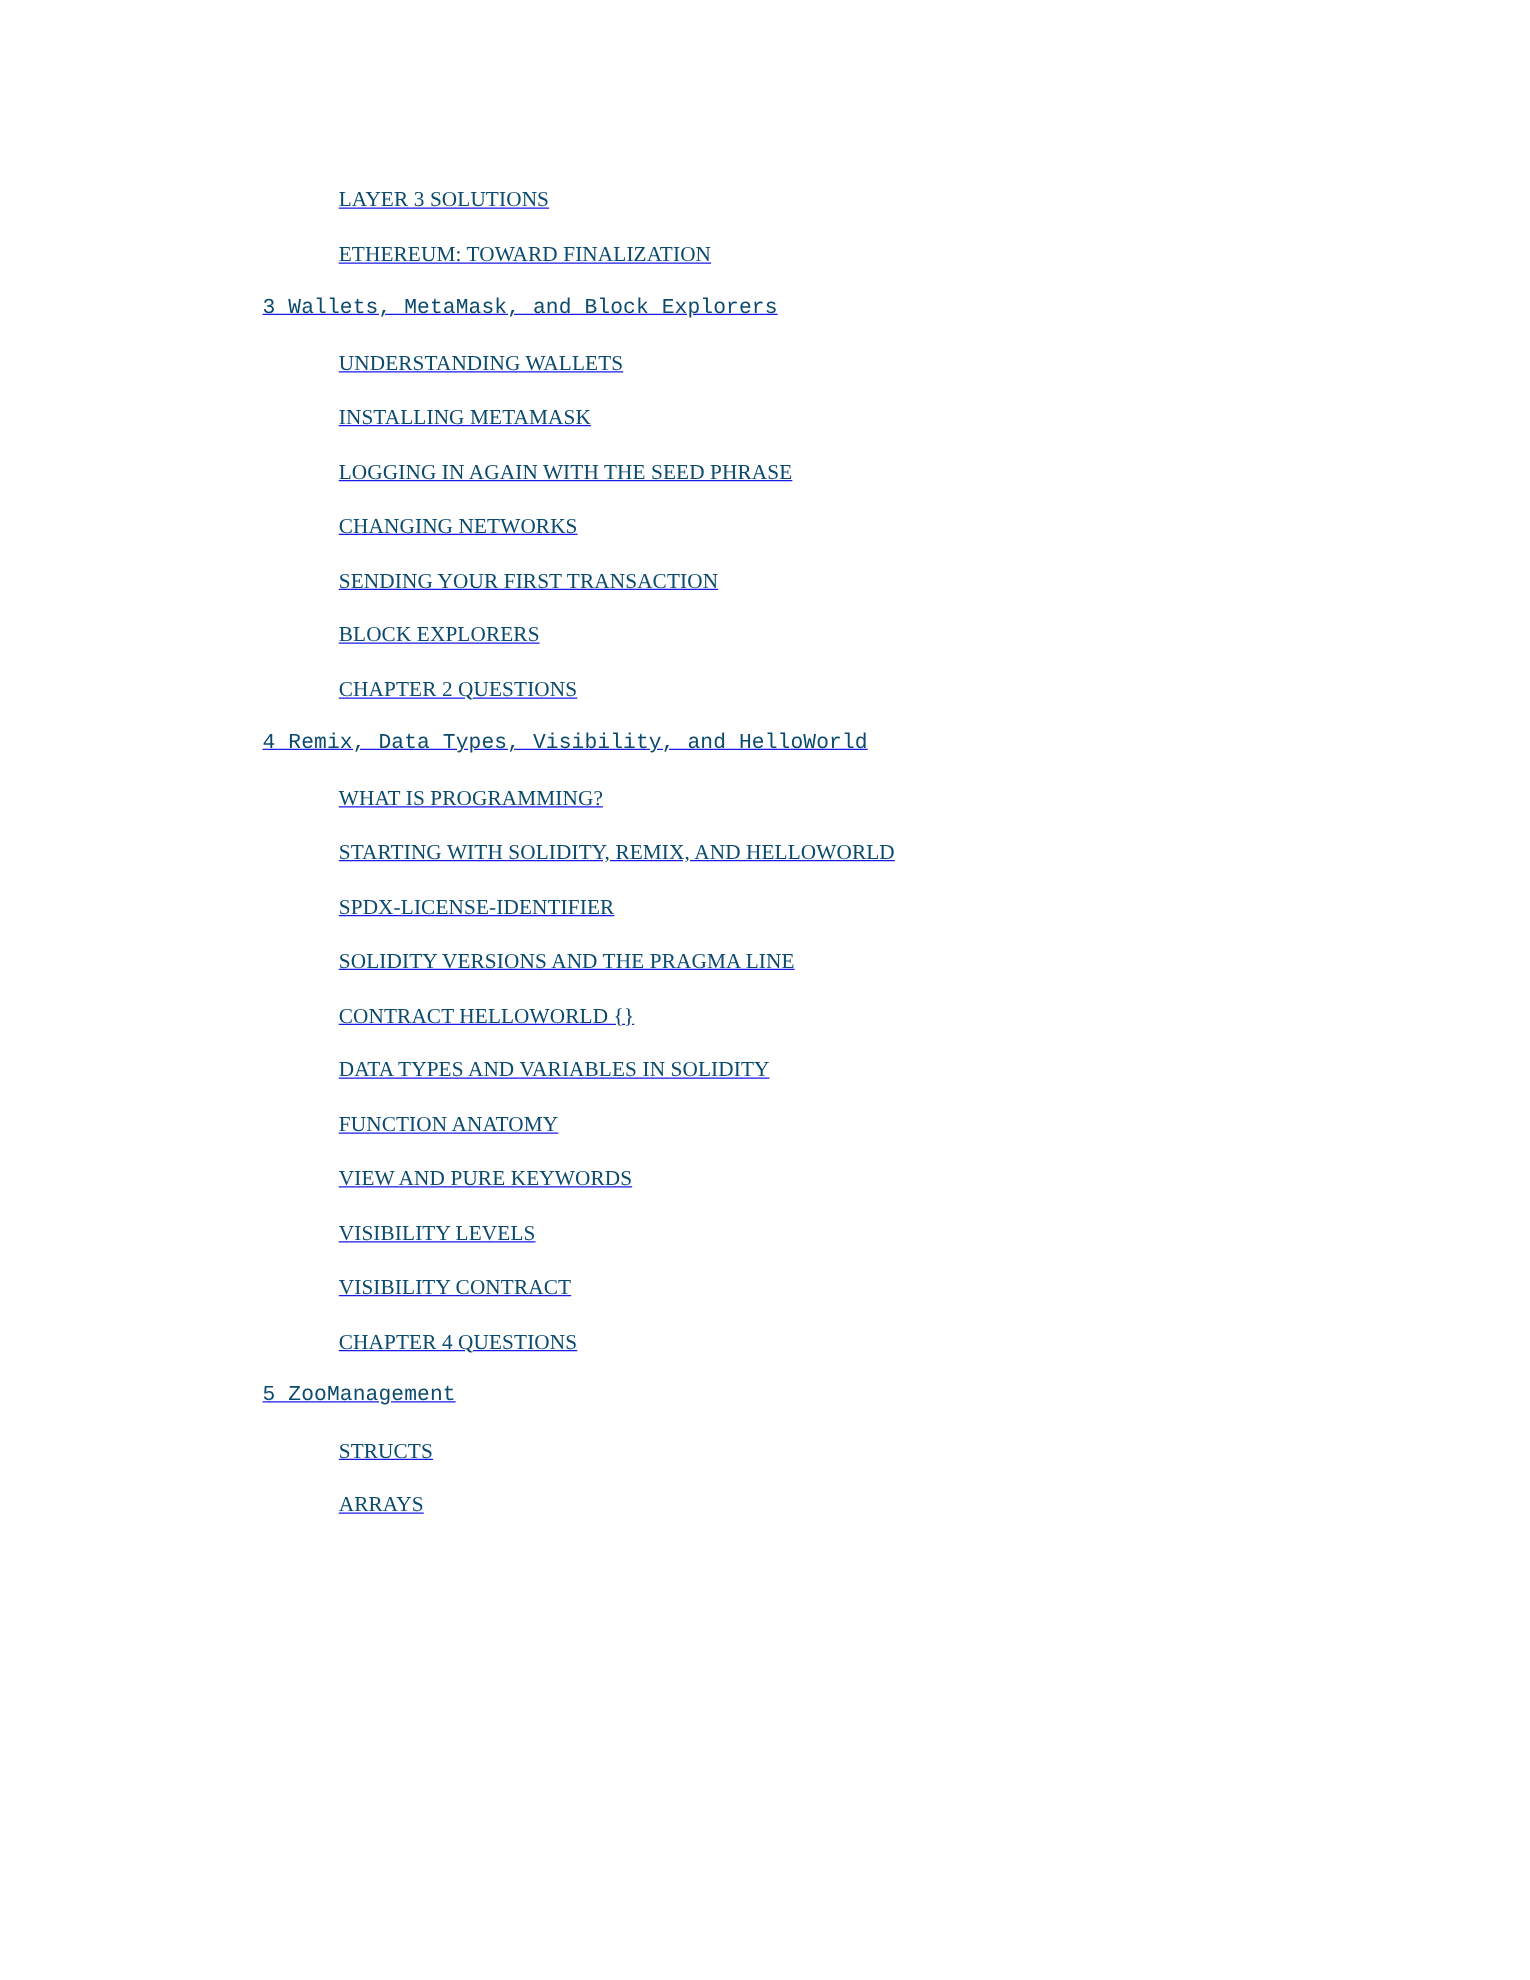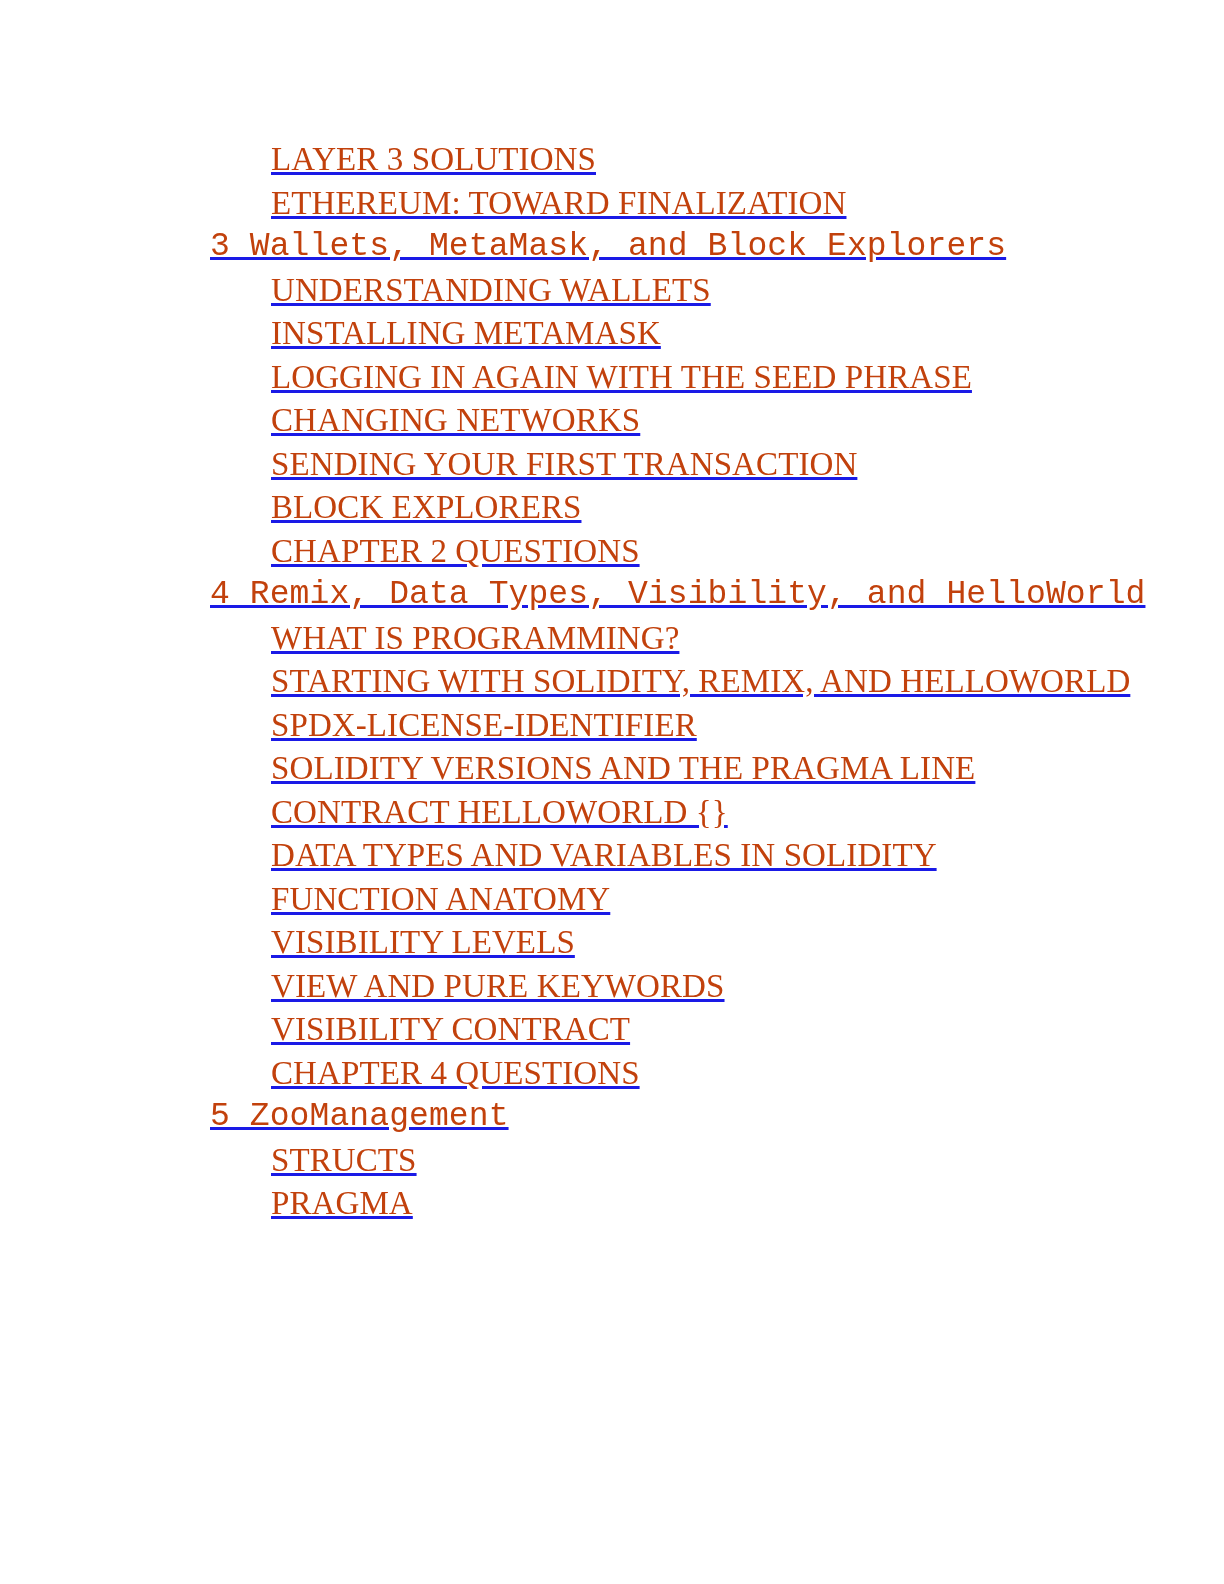--- a/index.html
+++ b/index.html
@@ -16,24 +16,24 @@
     overflow: hidden;
   }
   .toc {
     position: absolute;
     left: 210px;
     top: 138px;
     width: 960px;
   }
   .toc-entry {
     display: block;
-    color: #c2410c;
+    color: #0c4a6e;
     text-decoration: underline;
     text-decoration-color: #1a1ae6;
-    font-size: 33px;
+    font-size: 17px;
     line-height: 43.5px;
     white-space: nowrap;
     letter-spacing: 0.1px;
   }
   .toc-entry.level-1 {
     margin-left: 0px;
     font-family: Liberation Mono, monospace;
   }
   .toc-entry.level-2 {
     margin-left: 61px;
@@ -58,21 +58,21 @@
       <a class="toc-entry level-2" href="#"><span class="txt">BLOCK EXPLORERS</span></a>
       <a class="toc-entry level-2" href="#"><span class="txt">CHAPTER 2 QUESTIONS</span></a>
       <a class="toc-entry level-1" href="#"><span class="txt">4 Remix, Data Types, Visibility, and HelloWorld</span></a>
       <a class="toc-entry level-2" href="#"><span class="txt">WHAT IS PROGRAMMING?</span></a>
       <a class="toc-entry level-2" href="#"><span class="txt">STARTING WITH SOLIDITY, REMIX, AND HELLOWORLD</span></a>
       <a class="toc-entry level-2" href="#"><span class="txt">SPDX-LICENSE-IDENTIFIER</span></a>
       <a class="toc-entry level-2" href="#"><span class="txt">SOLIDITY VERSIONS AND THE PRAGMA LINE</span></a>
       <a class="toc-entry level-2" href="#"><span class="txt">CONTRACT HELLOWORLD {}</span></a>
       <a class="toc-entry level-2" href="#"><span class="txt">DATA TYPES AND VARIABLES IN SOLIDITY</span></a>
       <a class="toc-entry level-2" href="#"><span class="txt">FUNCTION ANATOMY</span></a>
+      <a class="toc-entry level-2" href="#"><span class="txt">VIEW AND PURE KEYWORDS</span></a>
       <a class="toc-entry level-2" href="#"><span class="txt">VISIBILITY LEVELS</span></a>
-      <a class="toc-entry level-2" href="#"><span class="txt">VIEW AND PURE KEYWORDS</span></a>
       <a class="toc-entry level-2" href="#"><span class="txt">VISIBILITY CONTRACT</span></a>
       <a class="toc-entry level-2" href="#"><span class="txt">CHAPTER 4 QUESTIONS</span></a>
       <a class="toc-entry level-1" href="#"><span class="txt">5 ZooManagement</span></a>
       <a class="toc-entry level-2" href="#"><span class="txt">STRUCTS</span></a>
-      <a class="toc-entry level-2" href="#"><span class="txt">PRAGMA</span></a>
+      <a class="toc-entry level-2" href="#"><span class="txt">ARRAYS</span></a>
     </nav>
 </div>
 
 </body></html>

